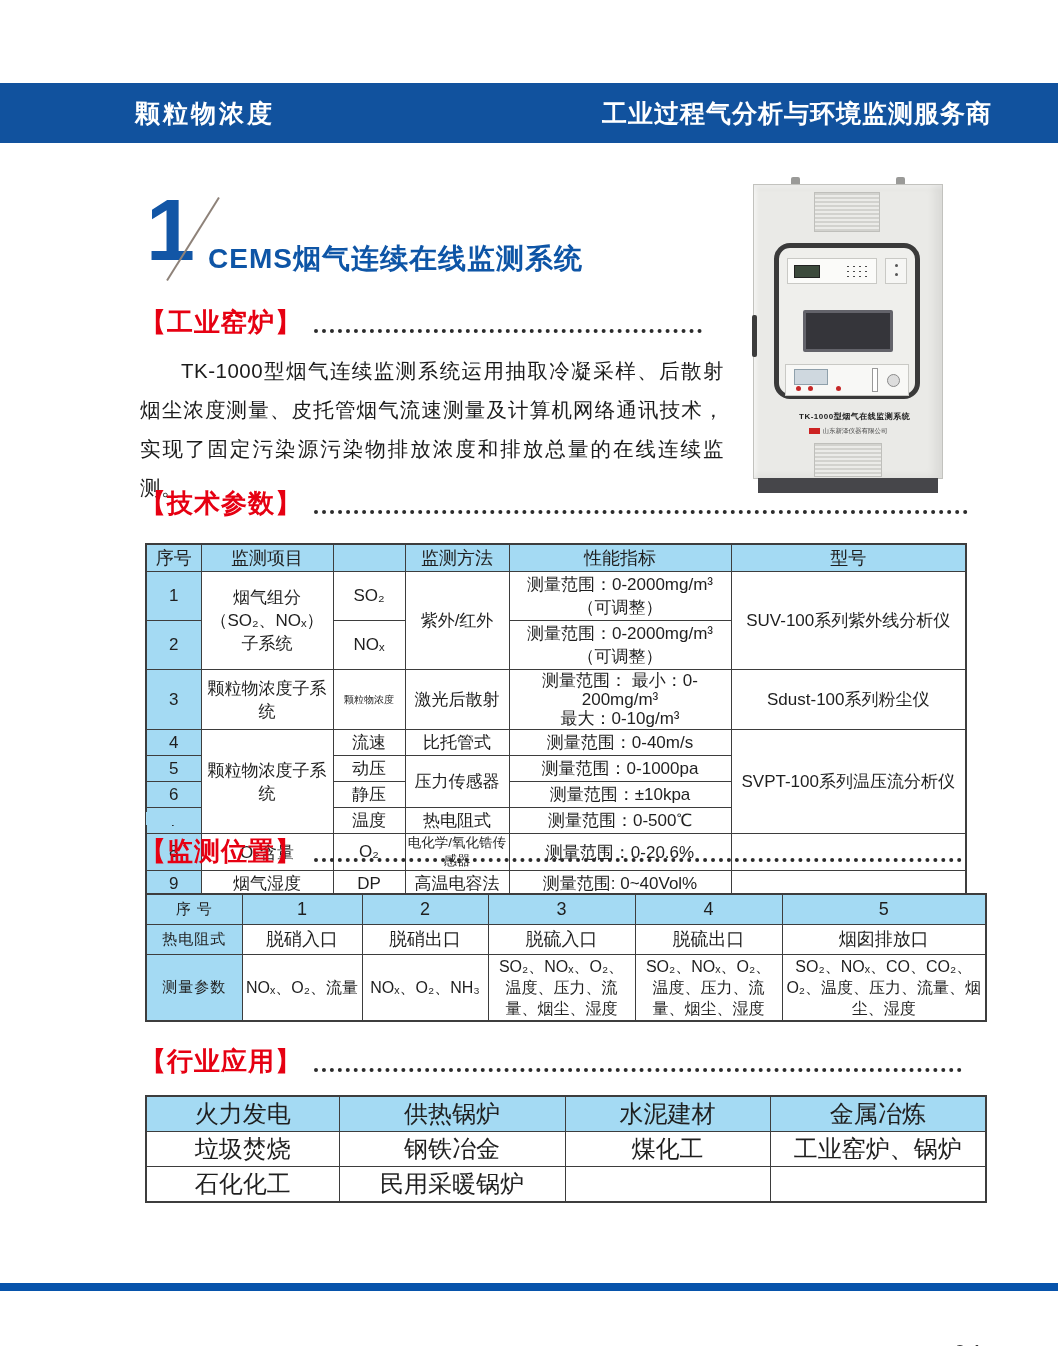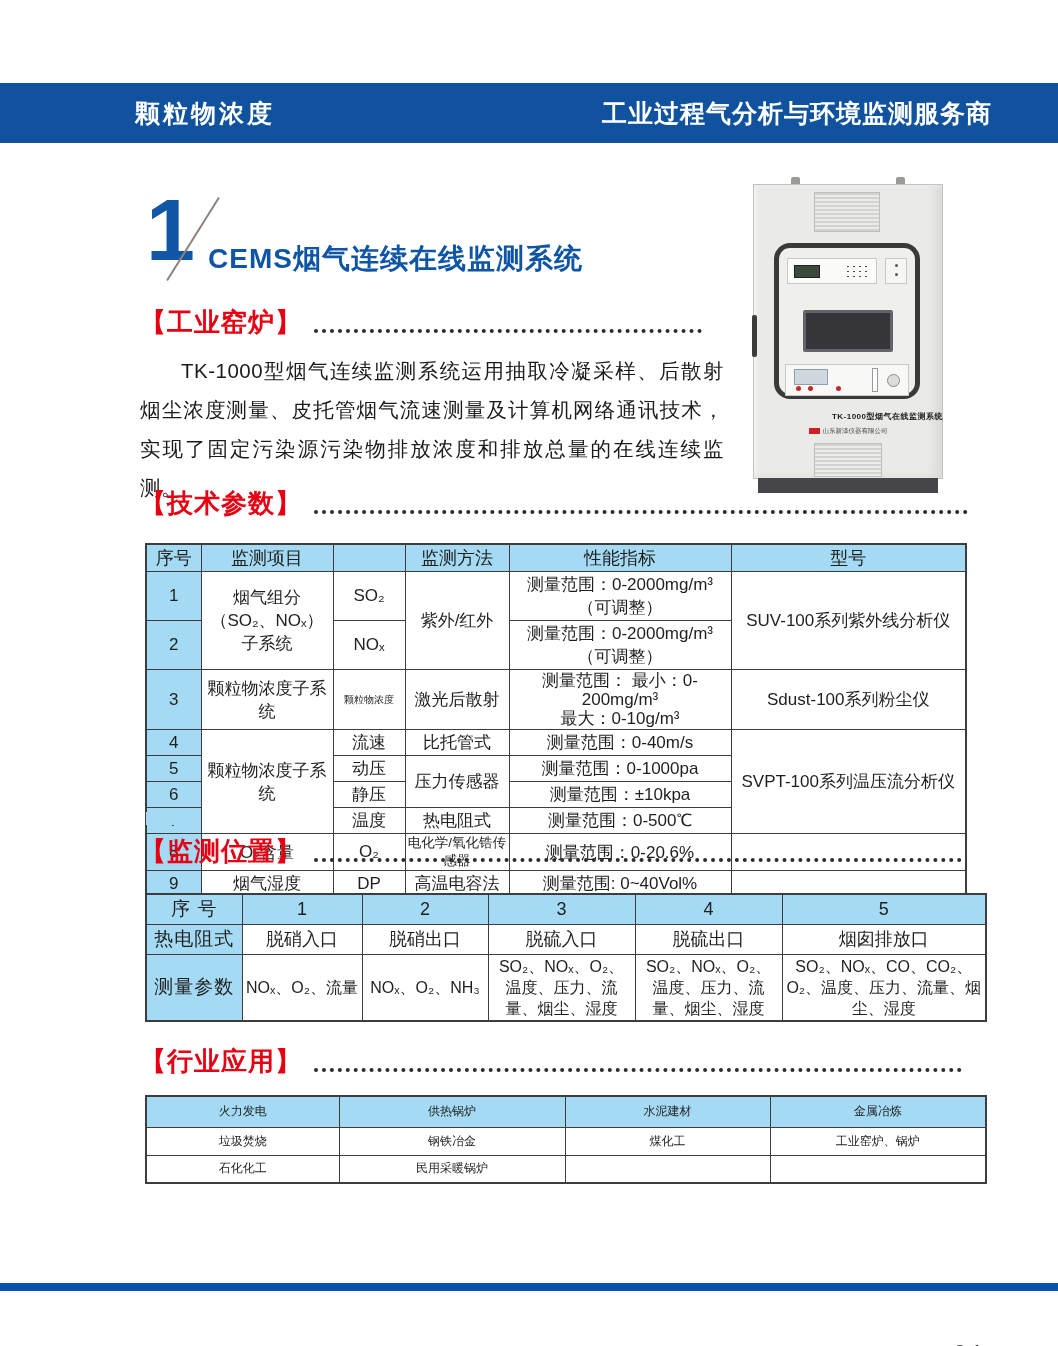--- a/index.html
+++ b/index.html
@@ -38,24 +38,24 @@
   #tech-table { left:145px; top:543px; width:820px; border:2px solid #3d3d3d; }
   #tech-table td.hd { font-size:18px; }
   #tech-table td.small { font-size:10px; padding:8px; }
   #tech-table td.msmall { font-size:13.5px; padding:0; }
   .perf2 span { display:block; line-height:19px; }
   #tech-stub { position:absolute; left:146px; top:812px; width:55px; height:13px; background:#a4daf3; }
 
   #pos-table { left:145px; top:893px; width:840px; border:2px solid #3d3d3d; }
   #pos-table td { font-size:18px; }
   #pos-table td.params { font-size:16px; line-height:21px; padding:1px 3px; }
-  #pos-table td.rowlab { font-size:19px; letter-spacing:1px;text-align:center; }
+  #pos-table td.rowlab { font-size:15px; letter-spacing:1px;text-align:center; }
 
   #ind-table { left:145px; top:1095px; width:840px; border:2px solid #3d3d3d; }
-  #ind-table td { font-size:12px; }
+  #ind-table td { font-size:24px; }
 
   tr.h32{height:16px} tr.h28{height:28px} tr.h40{height:40px} tr.h24{height:24px}
   tr.h23{height:23px} tr.h22{height:22px} tr.h30{height:30px} tr.h64{height:64px}
   tr.h31{height:31px}
 
   
   .footer-rule { position:absolute; left:0; top:1283px; width:1058px; height:8px; background:#0753ab; }
   .page-number { position:absolute; right:75px; top:1297px; font-size:23px; color:#3a3a3a; letter-spacing:2px;margin-top:44px; }
 
   
@@ -75,21 +75,21 @@
                background-image:radial-gradient(#4a4a4a 1px, transparent 1.2px); background-size:6px 5px; }
   .cw-module { position:absolute; left:106px; top:10px; width:22px; height:26px; background:#f6f6f4; border:1px solid #c9c9c5; }
   .cw-module i { position:absolute; left:9px; width:3px; height:3px; background:#555; border-radius:50%; }
   .cw-display { position:absolute; left:24px; top:62px; width:90px; height:42px; background:#35353a;
                 border:3px solid #63636a; border-radius:2px; }
   .cw-lower { position:absolute; left:6px; top:116px; width:124px; height:32px; background:#f8f8f6; border:1px solid #c9c9c5; }
   .cw-lcd { position:absolute; left:8px; top:4px; width:34px; height:16px; background:#cfd8df; border:1px solid #8fa0ab; }
   .cw-dot { position:absolute; bottom:4px; width:5px; height:5px; border-radius:50%; background:#c62828; }
   .cw-flow { position:absolute; right:30px; top:3px; width:6px; height:24px; background:#ffffff; border:1px solid #999; }
   .cw-gauge { position:absolute; right:8px; top:9px; width:13px; height:13px; border-radius:50%; background:#dddddd; border:1px solid #8a8a8a; }
-  .cab-label { position:absolute; left:0; right:0; top:234px; text-align:right; font-size:8px; font-weight:bold;
+  .cab-label { position:absolute; left:0; right:0; top:234px; text-align:left; font-size:8px; font-weight:bold;
                color:#1c1c1c; letter-spacing:0.5px;margin-left:46px; }
   .cab-logo-row { position:absolute; left:0; right:0; top:250px; text-align:center; font-size:6.5px; color:#444; }
   .cab-logo-mark { display:inline-block; width:11px; height:6px; background:#cc2222; vertical-align:middle; margin-right:3px; }
   .cab-vent-bot { position:absolute; left:61px; top:266px; width:68px; height:34px; }
   .cab-base { position:absolute; left:5px; right:5px; bottom:0; height:15px; background:#46464a; }
 </style>
 </head>
 <body>
 
 <div class="page">

